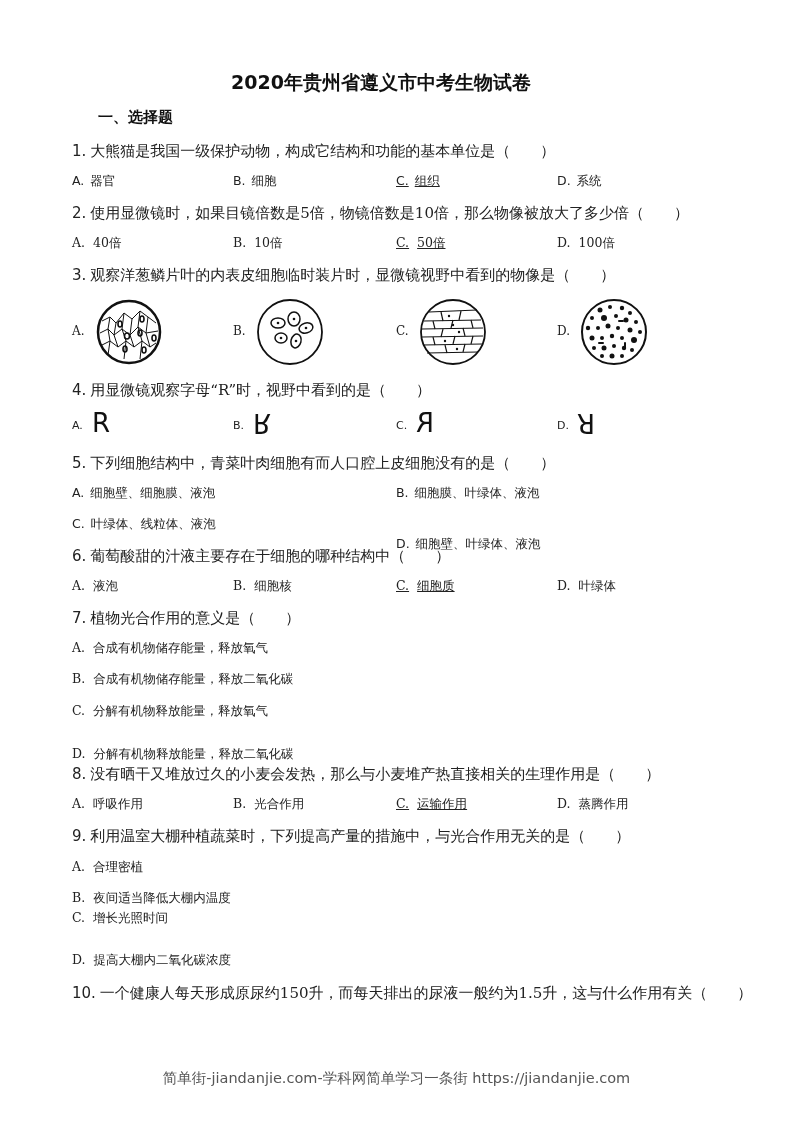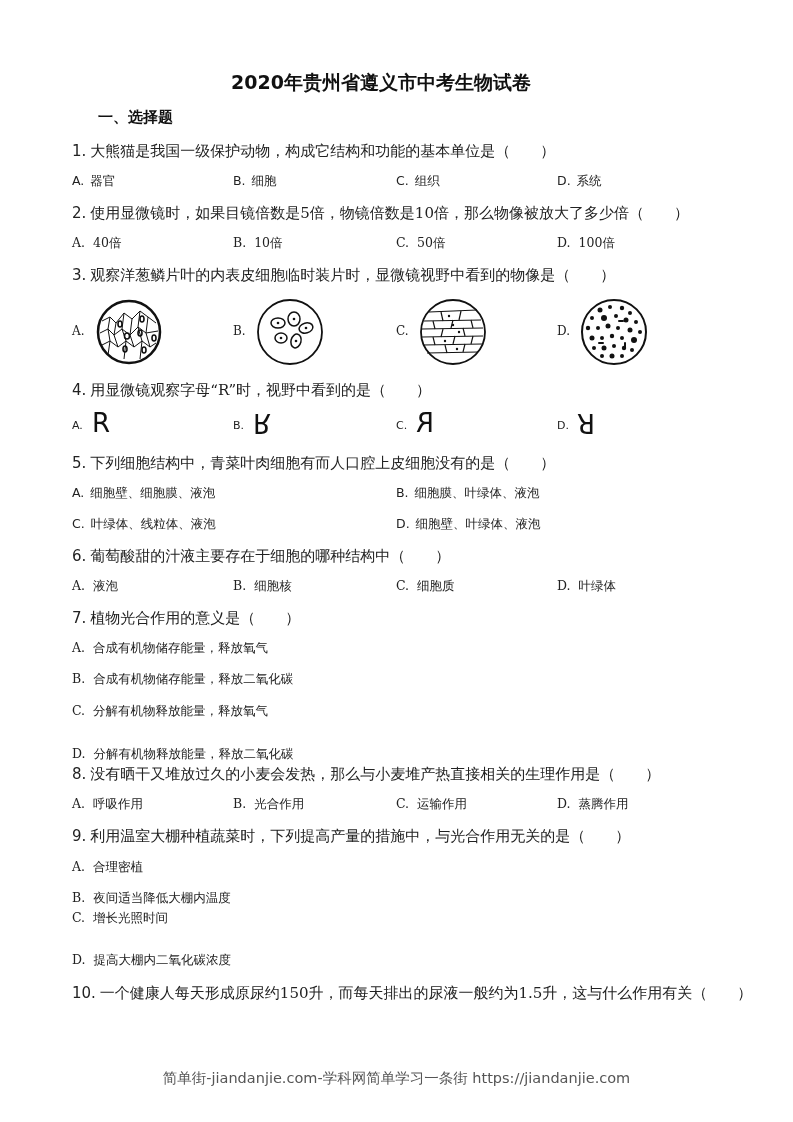--- a/index.html
+++ b/index.html
@@ -18,21 +18,21 @@
     font-family: "DejaVu Sans", "Liberation Sans", sans-serif;
     font-weight: bold; font-size: 15px; color: #111; margin-left: 26px;
   }
   .q {
     position: absolute; left: 72px; font-size: 15px; color: #222; white-space: nowrap;
   }
   .q .num { font-family: "DejaVu Sans", "Liberation Sans", sans-serif; margin-right: 4px; }
   .opt { position: absolute; font-size: 12.5px; color: #222; white-space: nowrap; }
   .opt .letter { margin-right: 8px; }
   .opt.sans .letter { font-family: "DejaVu Sans", "Liberation Sans", sans-serif; margin-right: 6px; }
-  .c1 { left: 72px; } .c2 { left: 233px; } .c3 { left: 396px; } .c4 { left: 557px; text-align: right; }
+  .c1 { left: 72px; } .c2 { left: 233px; } .c3 { left: 396px; text-decoration: underline; } .c4 { left: 557px; text-align: right; }
   .h2 { left: 396px; }
   .pic-label { position: absolute; font-size: 12px; color: #222; }
   .cellpic { position: absolute; }
   .rletter {
     position: absolute; font-family: "DejaVu Sans", "Liberation Sans", sans-serif;
     font-size: 26px; font-weight: normal; color: #111; line-height: 1;
   }
   .rl-small { position: absolute; font-family: "DejaVu Sans", "Liberation Sans", sans-serif; font-size: 11px; color: #222; }
   .footer {
     position: absolute; left: 0; width: 793px; top: 1069px; text-align: center;
@@ -189,21 +189,21 @@
 <span class="rletter" style="left:416px;top:410px;transform:scaleX(-1)">R</span>
 <span class="rl-small" style="left:557px;top:419px">D.</span>
 <span class="rletter" style="left:577px;top:410px;transform:rotate(180deg)">R</span>
 
 <div class="q" style="top:454px">
   <span class="num">5.</span><span>下列细胞结构中，青菜叶肉细胞有而人口腔上皮细胞没有的是（　　）</span>
 </div>
 <div class="opt sans c1" style="top:485px"><span class="letter">A.</span><span>细胞壁、细胞膜、液泡</span></div>
 <div class="opt sans h2" style="top:485px"><span class="letter">B.</span><span>细胞膜、叶绿体、液泡</span></div>
 <div class="opt sans c1" style="top:516px"><span class="letter">C.</span><span>叶绿体、线粒体、液泡</span></div>
-<div class="opt sans h2" style="top:516px"><span class="letter">D.</span><span>细胞壁、叶绿体、液泡</span></div>
+<div class="opt sans h2" style="top:536px"><span class="letter">D.</span><span>细胞壁、叶绿体、液泡</span></div>
 
 <div class="q" style="top:547px">
   <span class="num">6.</span><span>葡萄酸甜的汁液主要存在于细胞的哪种结构中（　　）</span>
 </div>
 <div class="opt c1" style="top:578px"><span class="letter">A.</span><span>液泡</span></div>
 <div class="opt c2" style="top:578px"><span class="letter">B.</span><span>细胞核</span></div>
 <div class="opt c3" style="top:578px"><span class="letter">C.</span><span>细胞质</span></div>
 <div class="opt c4" style="top:578px"><span class="letter">D.</span><span>叶绿体</span></div>
 
 <div class="q" style="top:609px">

